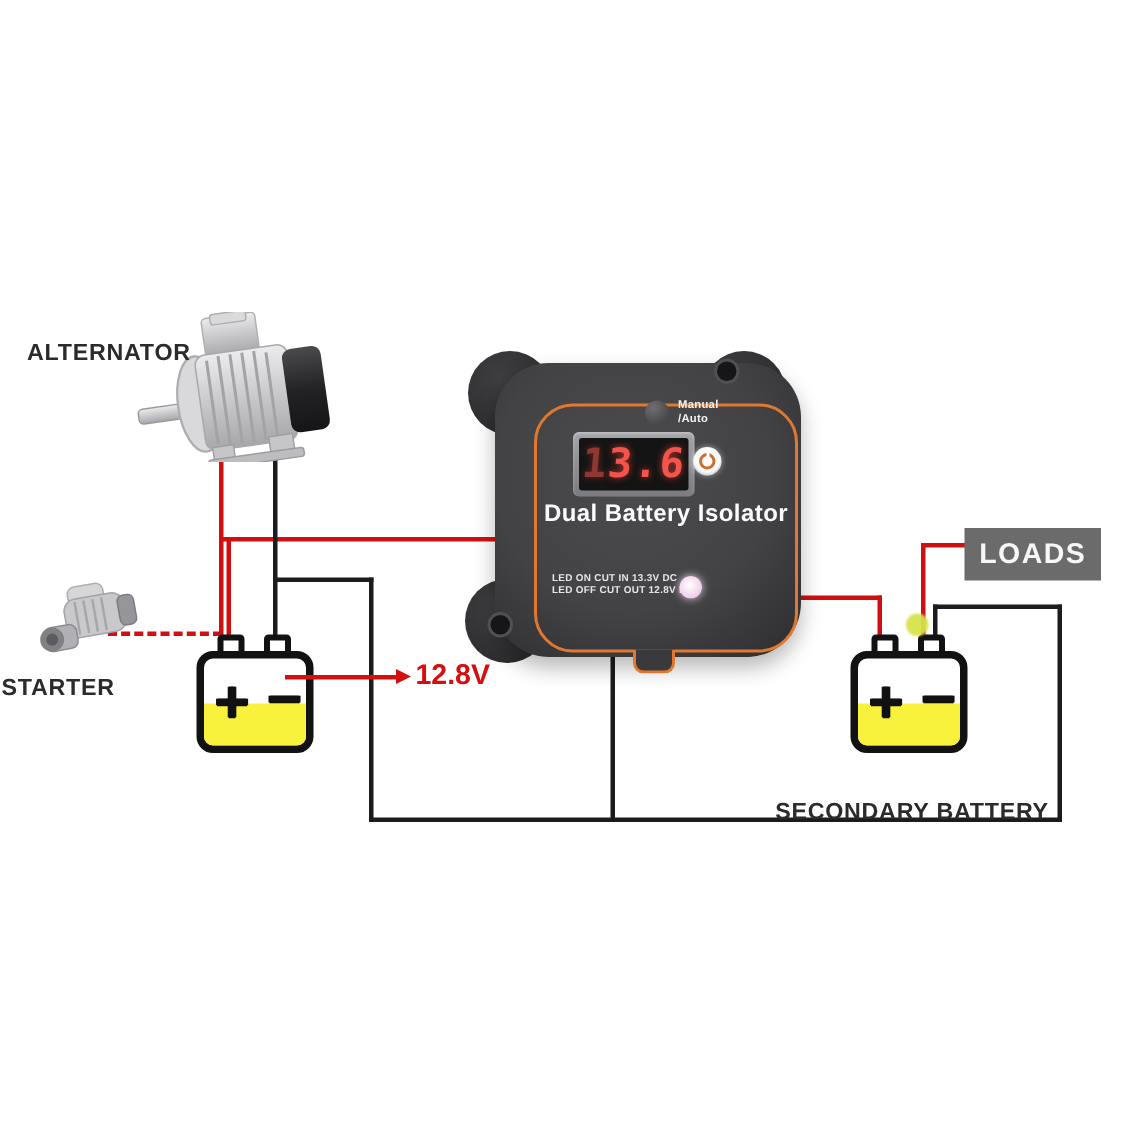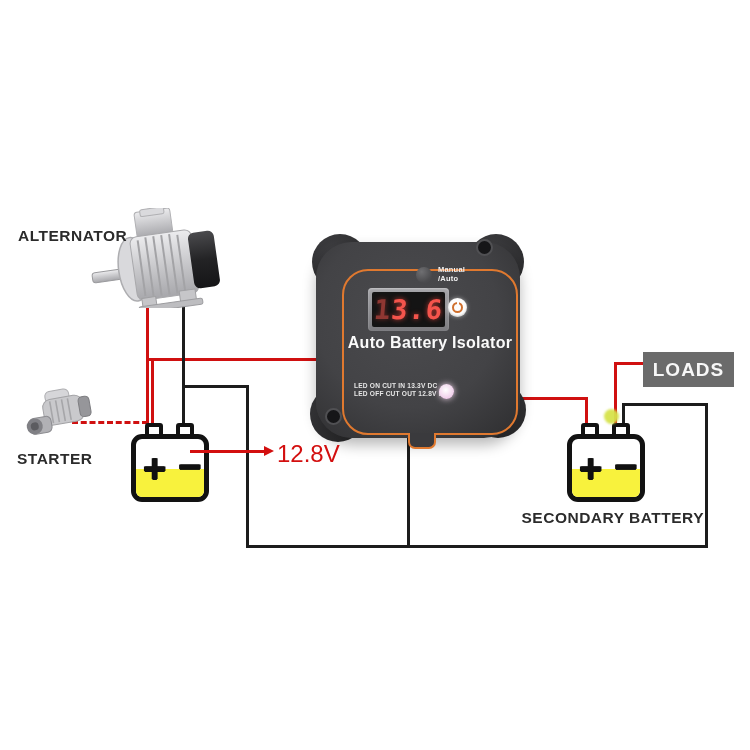--- a/index.html
+++ b/index.html
@@ -10,21 +10,21 @@
   .wire{position:absolute;z-index:1;}
   .wire.red{background:var(--wire-red);}
   .wire.black{background:var(--wire-black);}
   .wire.h{height:3px;} .wire.v{width:3px;}
   .wire.dashed{background:none;border-top:3px dashed var(--wire-red);height:0;}
 
   
   .arrow-line{position:absolute;height:2.5px;background:var(--annotation-red);z-index:4;}
   .arrow-head{position:absolute;width:0;height:0;border-left:10px solid var(--annotation-red);
               border-top:5.5px solid transparent;border-bottom:5.5px solid transparent;z-index:4;}
-  .voltage-note{position:absolute;color:var(--annotation-red);font-size:24px;font-weight:normal;z-index:4;}
+  .voltage-note{position:absolute;color:var(--annotation-red);font-size:19px;font-weight:bold;z-index:4;}
 
   
   .lbl{position:absolute;color:#2b2b2b;font-weight:bold;font-size:15.5px;letter-spacing:.5px;z-index:5;}
   .lbl.center{text-align:center;}
 
   
   .battery{position:absolute;z-index:2;width:82px;height:106px;}
   .battery .terminal{position:absolute;top:2px;width:18px;height:15px;background:#ffffff;
                      border:4px solid #121212;border-radius:3px;box-sizing:border-box;}
   .battery .body{position:absolute;left:0;top:13px;width:78px;height:68px;background:#ffffff;
@@ -41,21 +41,21 @@
   .loads-box span{color:#f7f7f7;font-size:19px;font-weight:bold;letter-spacing:1px;}
 
   
   .glow-dot{position:absolute;left:604px;top:409px;width:15px;height:15px;border-radius:50%;
             background:var(--connection-highlight);filter:blur(.8px);opacity:.95;z-index:3;}
 
   
   .isolator{position:absolute;left:305px;top:230px;width:230px;height:215px;z-index:3;}
   .iso-ear{position:absolute;width:56px;height:56px;border-radius:50%;
            background:radial-gradient(circle at 38% 32%,#3f3f42 0%,#2e2e30 70%,#232325 100%);}
-  .iso-body{position:absolute;left:11px;top:12px;width:204px;height:196px;border-radius:36px;
+  .iso-body{position:absolute;left:25px;top:12px;width:204px;height:196px;border-radius:36px;
             background:radial-gradient(circle at 45% 38%,#4b4b4e 0%,#434346 55%,#2d2d2f 100%);
             box-shadow:0 7px 14px rgba(0,0,0,.28);}
   .iso-accent{position:absolute;left:26px;top:27px;width:176px;height:166px;border:2px solid var(--isolator-accent-orange);
               border-radius:26px;box-sizing:border-box;}
   .iso-hole{position:absolute;width:17px;height:17px;border-radius:50%;background:#161618;
             border:2px solid #505053;box-sizing:border-box;}
   .iso-notch{position:absolute;left:92px;top:191px;width:28px;height:16px;background:#3a3a3d;
              border:2px solid var(--isolator-accent-orange);border-top:none;border-radius:0 0 7px 7px;box-sizing:border-box;}
   .mode-btn{position:absolute;left:100px;top:25px;width:16px;height:16px;border-radius:50%;
             background:radial-gradient(circle at 35% 30%,#6f6f72,#4a4a4d 70%);}
@@ -175,21 +175,21 @@
 
   <div class="battery" style="left:567px;top:421px;">
     <div class="terminal" style="left:14px;"></div>
     <div class="terminal" style="left:45px;"></div>
     <div class="body">
       <div class="acid"></div>
       <span class="sym plus">+</span>
       <span class="sym minus">−</span>
     </div>
   </div>
-  <div class="lbl center" style="left:512px;top:509px;width:192px;text-align:right;">SECONDARY BATTERY</div>
+  <div class="lbl center" style="left:512px;top:533px;width:192px;">SECONDARY BATTERY</div>
 
   <div class="loads-box">
     <span>LOADS</span>
   </div>
 
   <div class="glow-dot"></div>
 
   <div class="isolator">
     <div class="iso-ear" style="left:7px;top:4px;"></div>
     <div class="iso-ear" style="left:163px;top:4px;"></div>
@@ -208,28 +208,28 @@
       <div class="display">
         <div class="screen">
           <span class="digits">13.6</span>
         </div>
       </div>
 
       <div class="pwr-btn">
         <div class="pwr-glyph"></div>
       </div>
 
-      <div class="iso-title">Auto Battery Isolator</div>
+      <div class="iso-title">Dual Battery Isolator</div>
 
       <div class="iso-spec">
         <div>LED ON CUT IN 13.3V DC</div>
         <div>LED OFF CUT OUT 12.8V DC</div>
       </div>
       <div class="status-led"></div>
     </div>
     <div class="iso-hole" style="left:171px;top:9px;"></div>
     <div class="iso-hole" style="left:20px;top:178px;"></div>
   </div>
 
   <div class="lbl" style="left:18px;top:227px;">ALTERNATOR</div>
-  <div class="lbl" style="left:17px;top:450px;">STARTER</div>
+  <div class="lbl" style="left:1px;top:450px;">STARTER</div>
 
 </div>
 
 </body></html>

